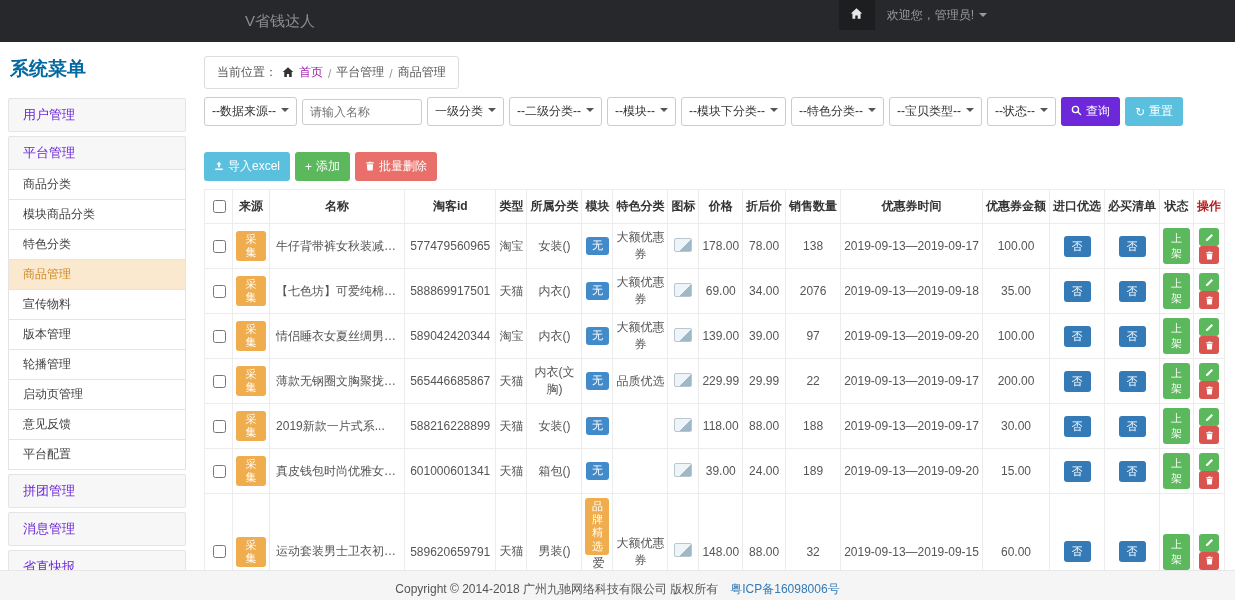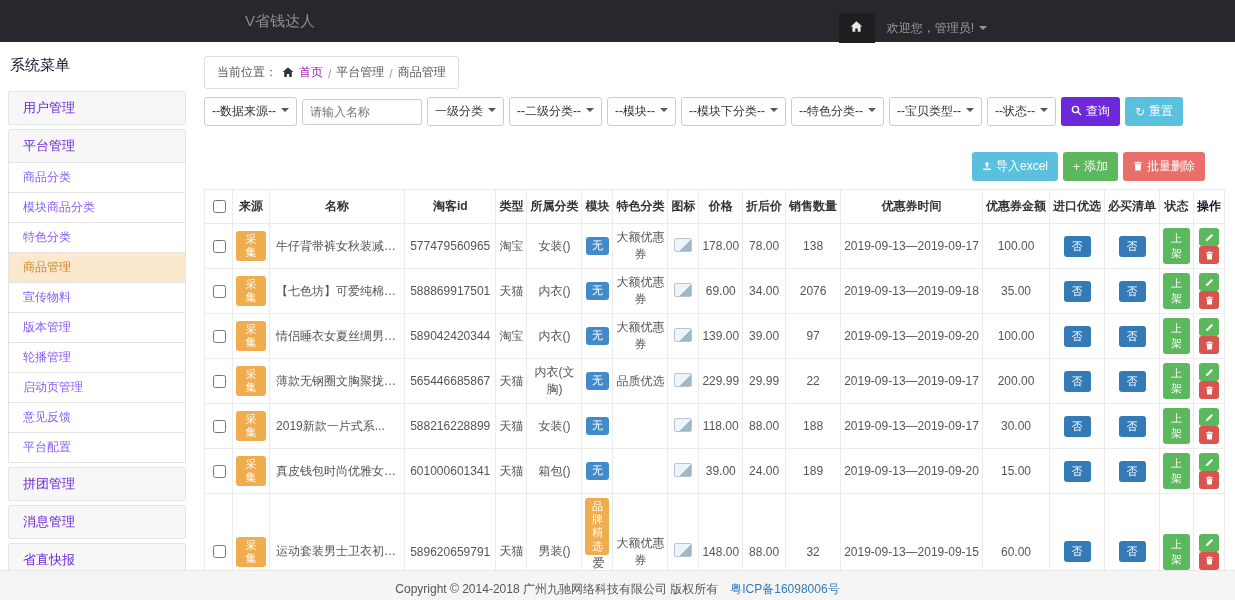--- a/index.html
+++ b/index.html
@@ -3,32 +3,32 @@
 <meta charset="utf-8">
 <style>
   *{box-sizing:border-box}
   html,body{margin:0;padding:0}
   body{width:1235px;height:600px;overflow:hidden;background:#fff;color:#333;
        font-family:"Liberation Sans","DejaVu Sans",sans-serif}
 
   
   .topbar{height:42px;background:#26282b;position:relative;display:flex;align-items:center}
   .topbar-title{margin-left:245px;color:#8e8e8e;font-size:15px}
-  .topbar-right{position:absolute;right:248px;top:13px;height:30px;display:flex;align-items:center}
+  .topbar-right{position:absolute;right:248px;top:0;height:30px;display:flex;align-items:center}
   .home-btn{width:36px;height:30px;background:#1c1e20;display:flex;align-items:center;justify-content:center;cursor:pointer}
   .welcome{color:#9a9a9a;font-size:12px;margin-left:12px;display:flex;align-items:center;gap:5px;cursor:pointer}
   .caret{width:0;height:0;border-left:4px solid transparent;border-right:4px solid transparent;border-top:4px solid #9a9a9a}
 
   
   .layout{display:flex;height:528px;overflow:hidden}
   .sidebar{width:186px;flex:none;padding:10px 0 0 8px}
-  .sidebar-title{color:#0f172a;font-size:15px;font-weight:normal;padding:4px 2px 12px}
+  .sidebar-title{color:#0369a1;font-size:19px;font-weight:bold;padding:4px 2px 12px}
   .menu-item{border:1px solid #e4e4e4;font-size:13px;padding:7px 14px;cursor:pointer;border-radius:2px}
   .menu-item.top{background:#f7f7f7;margin-top:4px;color:#6d28d9}
-  .menu-item.sub{background:#fff;color:#8b5cf6;font-size:12px;padding:6px 14px;margin-top:-1px;border-radius:0}
+  .menu-item.sub{background:#fff;color:#404040;font-size:12px;padding:6px 14px;margin-top:-1px;border-radius:0}
   .menu-item.sub.active{background:#fbe9cf;color:#cf8a27}
 
   .main{flex:1;min-width:0;padding:14px 10px 0 18px}
 
   
   .breadcrumb{display:inline-flex;align-items:flex-end;gap:5px;border:1px solid #ddd;border-radius:3px;
               padding:7px 12px;font-size:12px;color:#555;background:#fff}
   .bc-link{color:#a21caf;text-decoration:none;cursor:pointer}
   .bc-sep{color:#999}
 
@@ -40,27 +40,27 @@
               border-left:4px solid transparent;border-right:4px solid transparent;border-top:4px solid #555}
   .txt{border:1px solid #ccc;border-radius:3px;padding:5px 7px;font-size:12px;width:120px;font-family:inherit;color:#333}
   .btn{display:inline-flex;align-items:center;gap:4px;border:none;border-radius:3px;color:#fff;
        font-size:12px;padding:6px 10px;cursor:pointer;font-family:inherit}
   .b-primary{background:#6d28d9}
   .b-info{background:#5bc0de}
   .b-green-btn{background:#5cb85c}
   .b-red-btn{background:#e9706a}
 
   
-  .actions{display:flex;justify-content:flex-end;gap:5px;margin:26px 20px 8px 0}
+  .actions{display:flex;justify-content:flex-start;gap:5px;margin:26px 20px 8px 0}
 
   
   table{width:100%;border-collapse:collapse;table-layout:auto}
   th,td{border:1px solid #ececec;font-size:12px;padding:4px 3px;text-align:center}
   th{font-weight:bold;color:#333;white-space:nowrap;padding:7px 3px;background:#fff}
-  th.op-col{color:#0f172a}
+  th.op-col{color:#b91c1c}
   th:nth-child(1){width:30px}
   th:nth-child(2){width:46px}
   th:nth-child(3){width:135px}
   th:nth-child(4){width:98px}
   th:nth-child(13){width:142px}
   td{color:#555}
   td.name-cell{text-align:left;max-width:135px;white-space:nowrap;overflow:hidden;text-overflow:ellipsis;padding-left:6px}
   td.time-cell{white-space:nowrap}
   .badge{display:inline-block;border-radius:3px;color:#fff;font-size:11px;padding:2px 6px;line-height:1.2}
   .b-orange{background:#f0ad4e}

